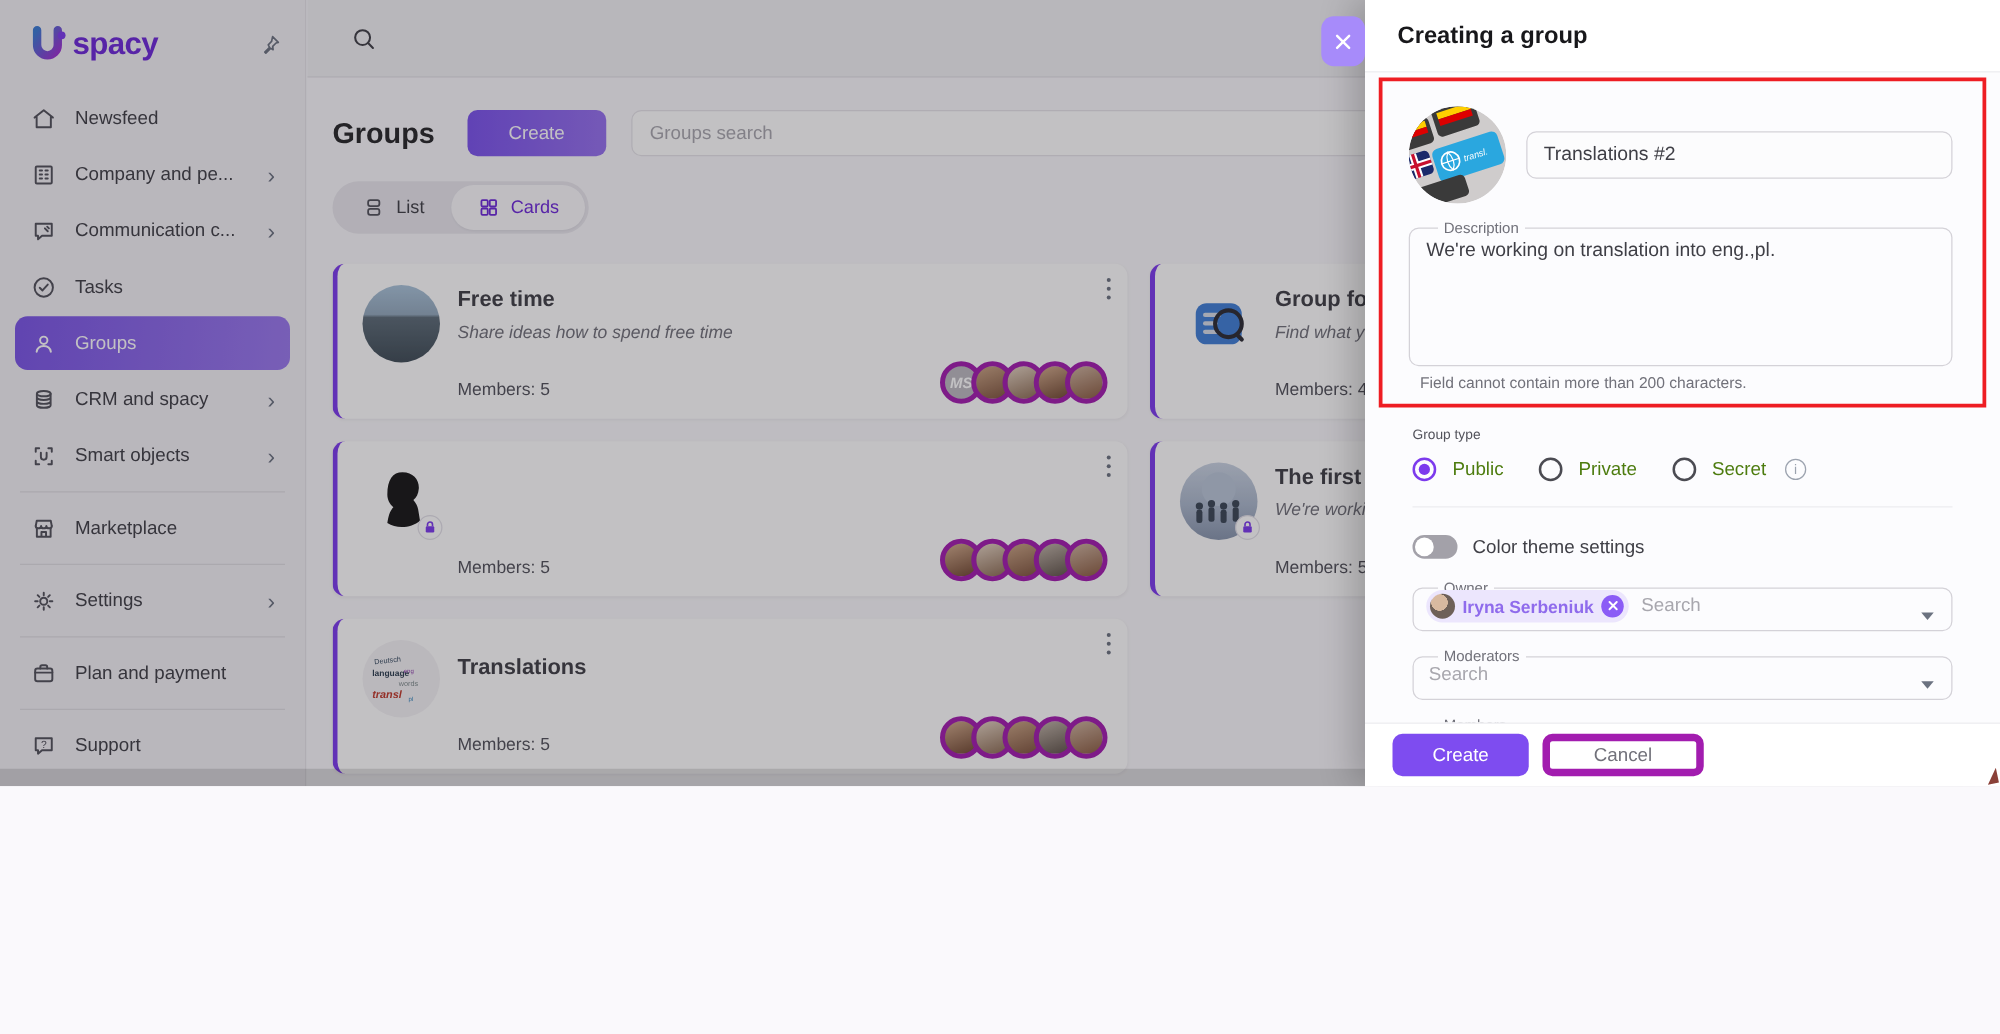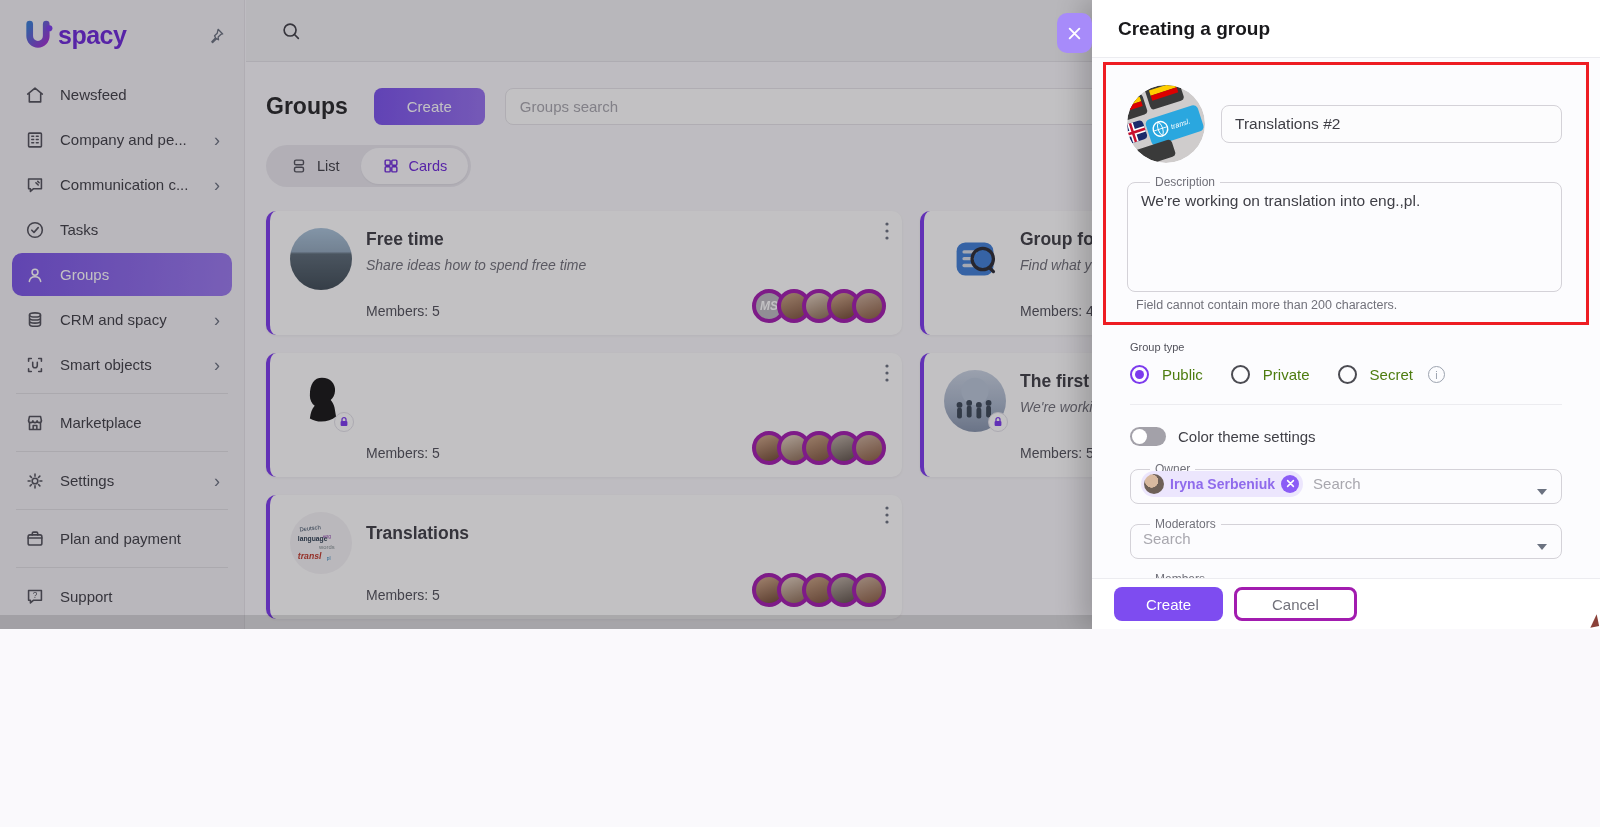--- a/index.html
+++ b/index.html
@@ -111,21 +111,21 @@
       font-size:15px; color:#3f3f46; font-family:inherit; }
   .sf-input::placeholder { color:#a8a7ae; }
   .sf-input.noml { margin-left:2px; }
   .caret { position:absolute; right:14px; top:50%; margin-top:-1px; width:0; height:0;
       border-left:5px solid transparent; border-right:5px solid transparent; border-top:6px solid #6b7280; }
 
   .drawer-footer { position:absolute; bottom:0; left:0; right:0; height:51px; background:#fff; border-top:1px solid #ececf0;
       display:flex; align-items:center; padding-left:22px; gap:11px; }
   .btn-primary { height:34px; padding:0 32px; border:none; border-radius:8px; background:#7e4cf0; color:#fff;
       font-size:15px; font-family:inherit; cursor:pointer; }
-  .btn-ghost { height:34px; padding:0 35px; border:3px solid #a21caf; border-radius:8px; background:#fff; color:#71717a;
+  .btn-ghost { height:34px; padding:0 35px; border:6px solid #a21caf; border-radius:8px; background:#fff; color:#71717a;
       font-size:15px; font-family:inherit; cursor:pointer; }
   .cursor-artifact { position:absolute; right:2px; bottom:2px; z-index:40; width:0; height:0;
       border-left:9px solid transparent; border-bottom:12px solid #8a4038; transform:rotate(-12deg); }
   svg { display:block; }
 </style>
 </head>
 <body>
 
 <svg width="0" height="0" style="position:absolute">
   <defs>

